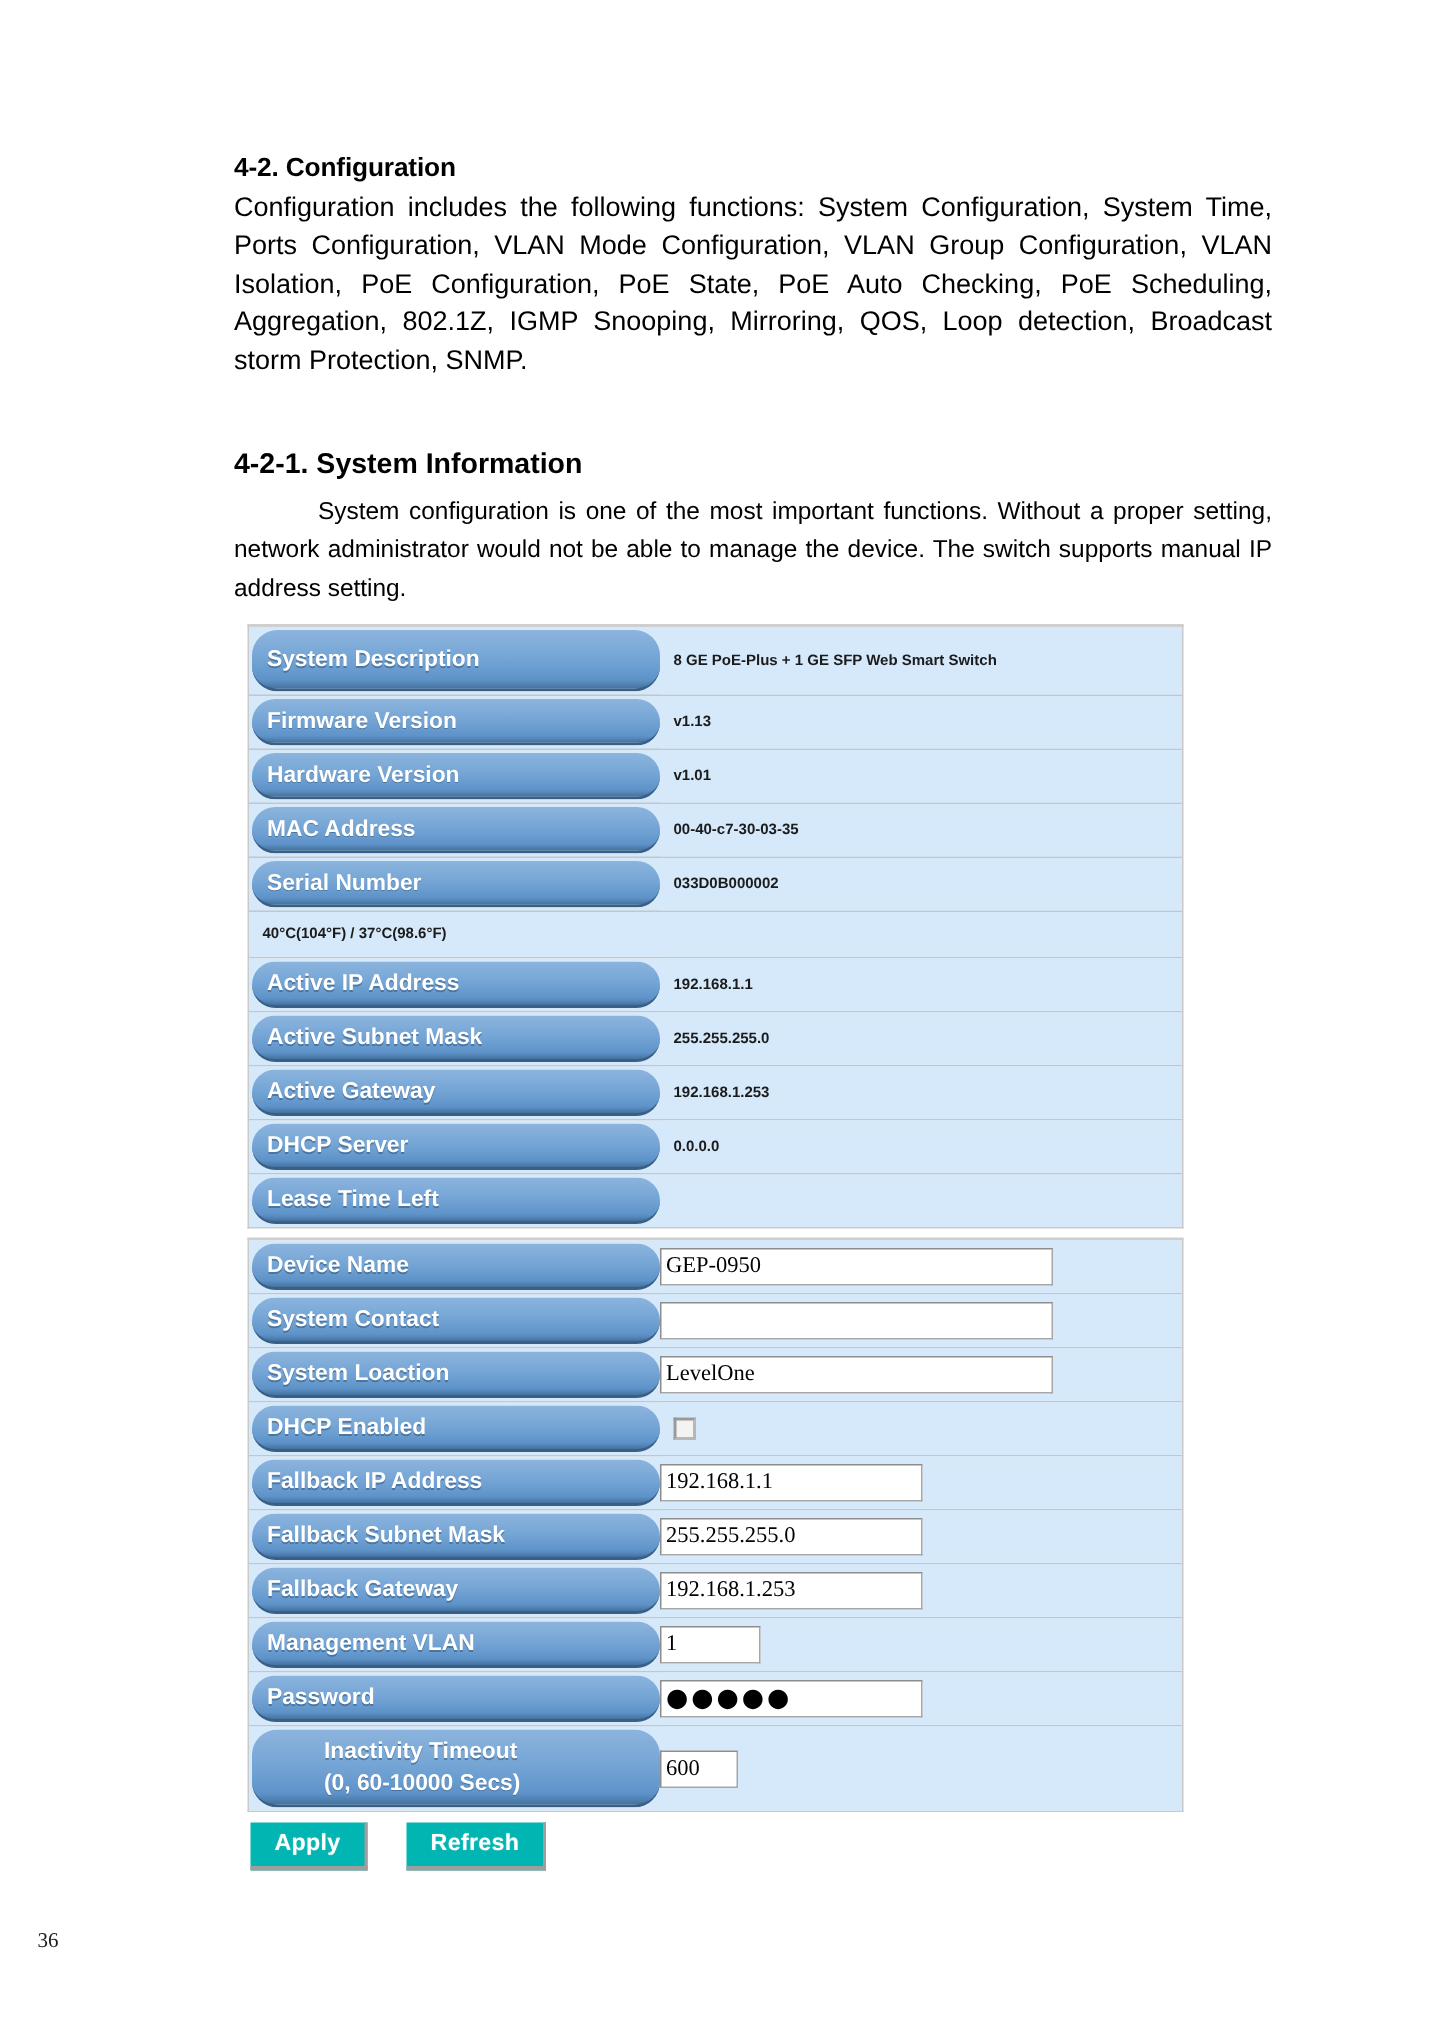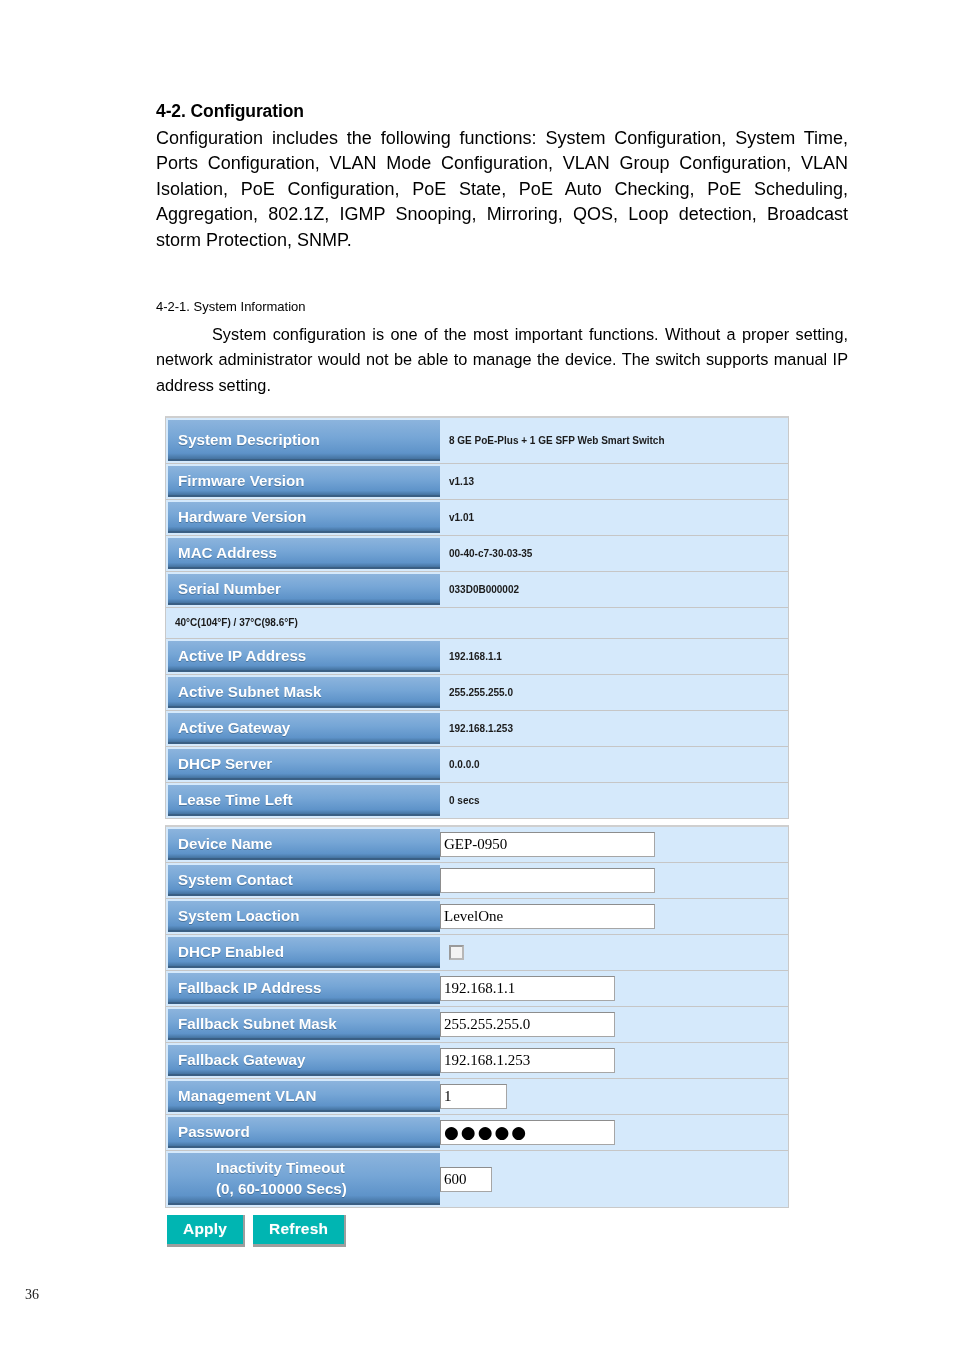--- a/index.html
+++ b/index.html
@@ -47,22 +47,22 @@
     text-justify: inter-word;
   }
 
   .sub-heading-wrap {
     position: absolute;
     left: 131px;
     top: 282px;
     width: 692px;
   }
   h3.sub-heading {
-    font-size: 13px;
-    font-weight: normal;
+    font-size: 19px;
+    font-weight: bold;
     margin: 0 0 8px 0;
   }
   p.indented {
     font-size: 16.3px;
     line-height: 25.4px;
     margin: 0;
     text-align: justify;
     text-indent: 56px;
   }
 
@@ -97,20 +97,21 @@
     padding: 4px 0 4px 10px;
     color: #ffffff;
     font-weight: bold;
     font-size: 15.2px;
     line-height: 21px;
     background: linear-gradient(to bottom, #8cb4dd 0%, #76a6d6 45%, #5e93c9 85%, #44729f 100%);
     border-bottom: 2px solid #3a5f84;
     display: flex;
     align-items: center;
     text-shadow: 0 1px 0 rgba(40,70,100,0.45);
+    border-radius: 17px;
   }
   .ui-label.two-line {
     display: block;
     padding-top: 4px;
     padding-bottom: 4px;
     padding-left: 48px;
   }
   .ui-label .l2 { display: block; }
 
   .ui-value {
@@ -146,21 +147,21 @@
     border-left-color: #8d8d8d;
     font-family: "Liberation Serif", serif;
     font-size: 15px;
     line-height: 23px;
     color: #000000;
     padding: 0 3px;
     white-space: nowrap;
     overflow: hidden;
     display: block;
   }
-  .txtbox.wide { width: 215px; }
+  .txtbox.wide { width: 262px; }
   .txtbox.med  { width: 175px; }
   .txtbox.narrow { width: 67px; }
   .txtbox.small { width: 52px; }
 
   .pwd-dots {
     font-family: "DejaVu Sans", sans-serif;
     font-size: 17px;
     letter-spacing: 2px;
     line-height: 23px;
   }
@@ -175,21 +176,21 @@
     border-left-color: #9a9a9a;
     display: inline-block;
   }
 
   
   .btn-row {
     position: absolute;
     left: 142px;
     top: 1198px;
     display: flex;
-    gap: 8px;
+    gap: 26px;
   }
   .btn {
     background: #00b5b2;
     color: #ffffff;
     font-weight: bold;
     font-size: 15.5px;
     line-height: 24px;
     padding: 2px 16px 3px 16px;
     border: none;
     border-right: 2px solid #9e9e9e;
@@ -273,21 +274,20 @@
       <div class="ui-value">192.168.1.253</div>
     </div>
 
     <div class="ui-row">
       <div class="ui-label">DHCP Server</div>
       <div class="ui-value">0.0.0.0</div>
     </div>
 
     <div class="ui-row">
       <div class="ui-label">Lease Time Left</div>
-      <div class="ui-value">0 secs</div>
     </div>
 
   </div>
 
   <div class="ui-table" id="sysconfig-table">
 
     <div class="ui-row" style="min-height:36px">
       <div class="ui-label">Device Name</div>
       <div class="ui-field">
         <span class="txtbox wide">GEP-0950</span>

